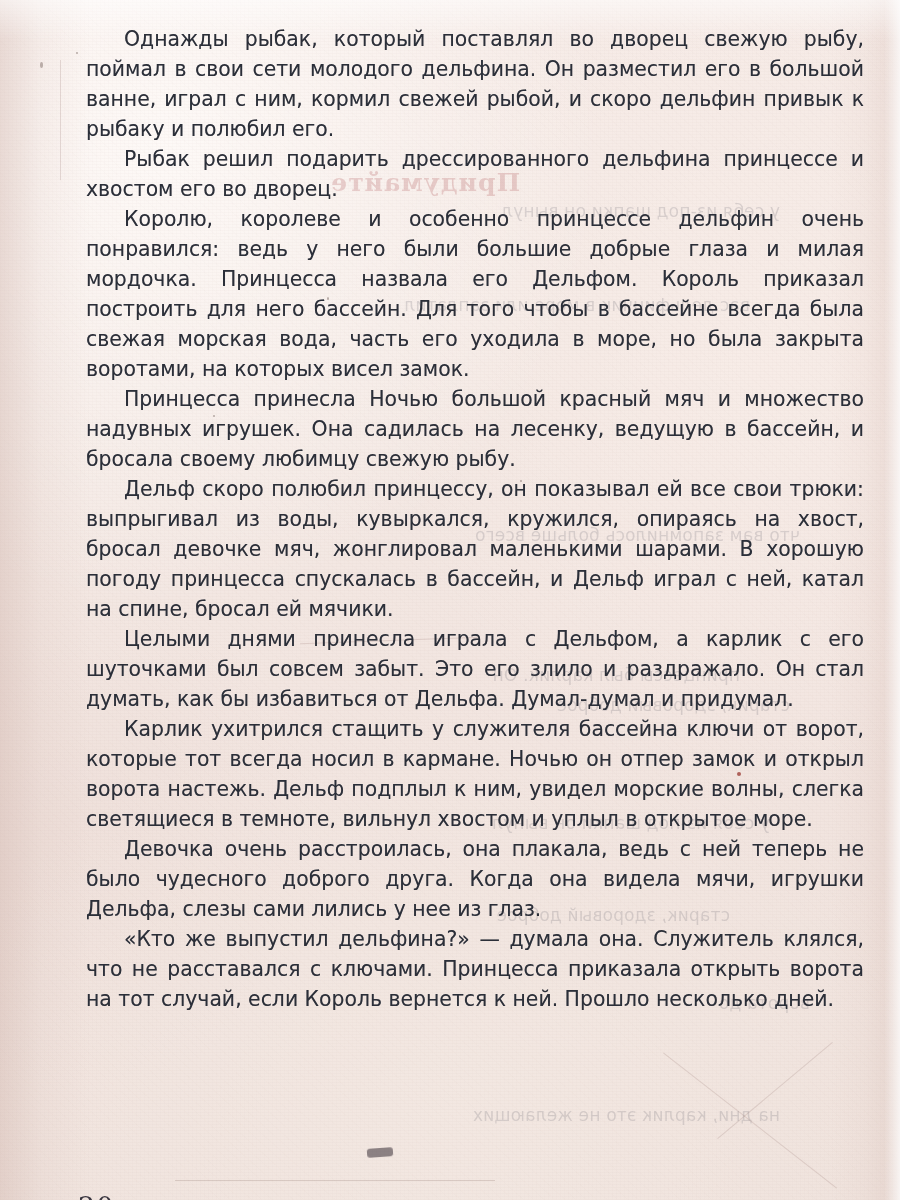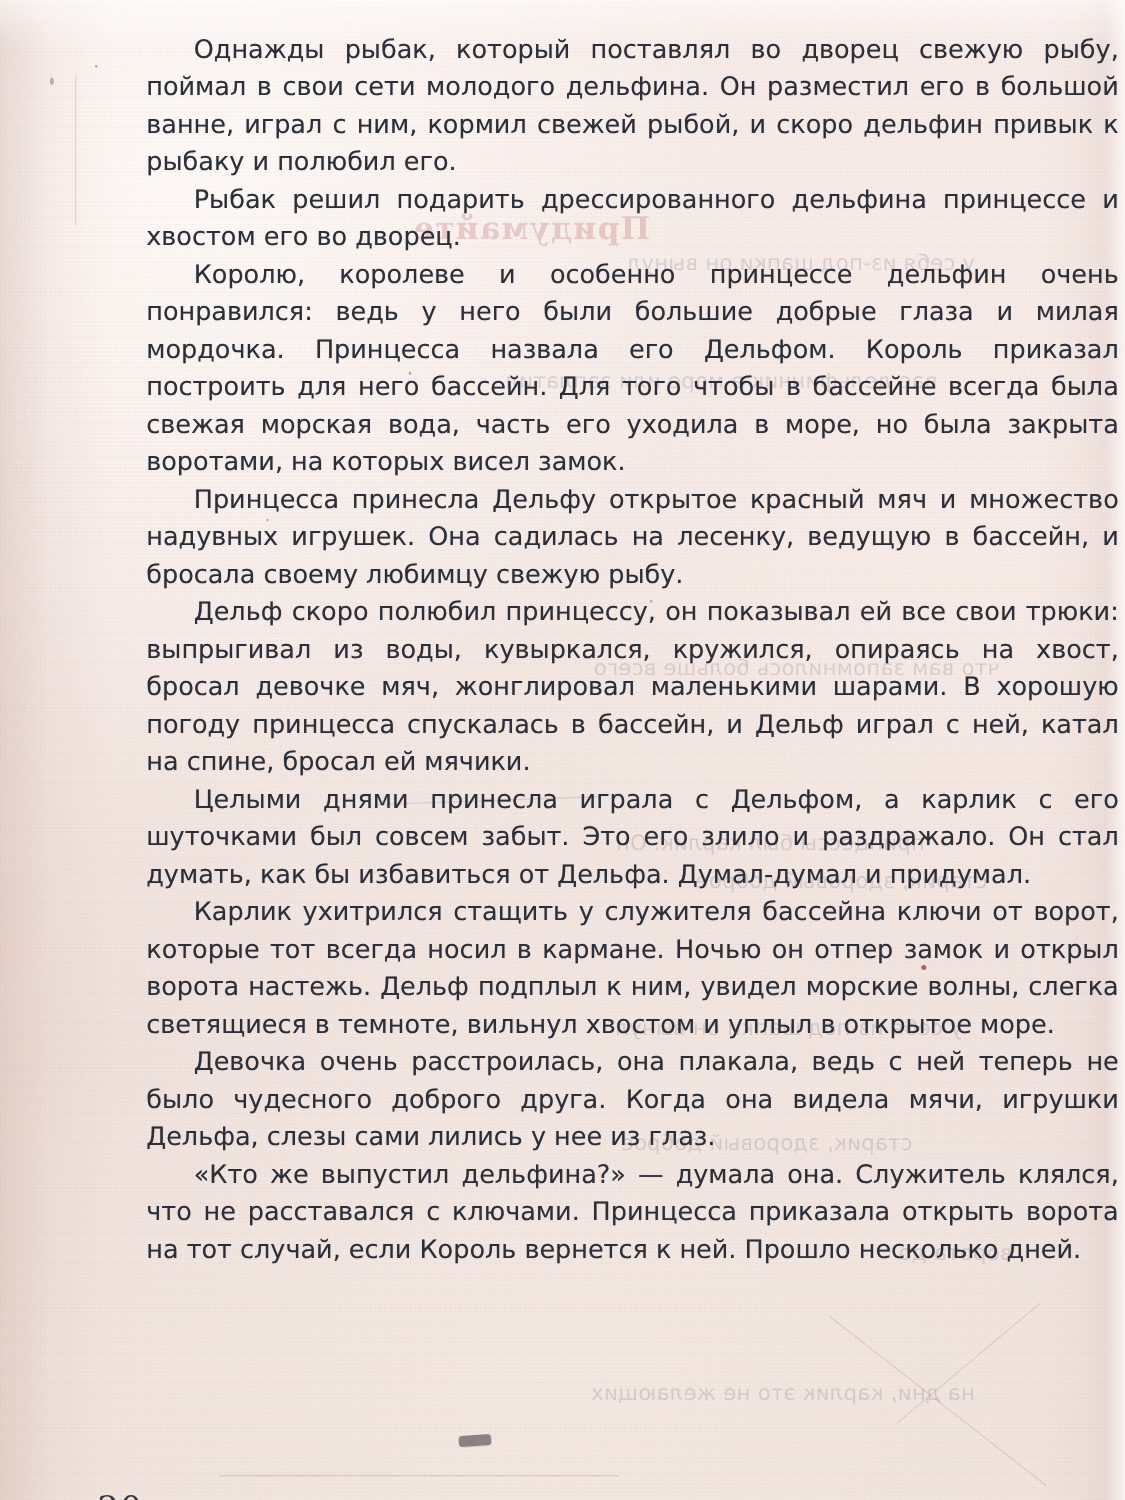--- a/index.html
+++ b/index.html
@@ -95,21 +95,20 @@
     position: absolute;
     background: rgba(150,120,112,0.22);
   }
 
   
   .text-body {
     position: absolute;
     left: 86px;
     top: 24px;
     width: 778px;
-    margin-left: 31px;
   }
   .para {
     margin: 0;
     color: #2b2f39;
     font-family: "DejaVu Sans", sans-serif;
     font-size: 20.4px;
     line-height: 30px;
     text-align: justify;
     text-indent: 38px;
     letter-spacing: 0px;
@@ -188,21 +187,21 @@
 
   <div class="vignette-left"></div>
   <div class="vignette-right"></div>
   <div class="vignette-top"></div>
   <div class="edge-white-right"></div>
 
   <div class="text-body">
     <p class="para last-line-free">Однажды рыбак, который поставлял во дворец свежую рыбу, поймал в свои сети молодого дельфина. Он разместил его в большой ванне, играл с ним, кормил свежей рыбой, и скоро дельфин привык к рыбаку и полюбил его.</p>
     <p class="para last-line-free">Рыбак решил подарить дрессированного дельфина принцессе и хвостом его во дворец.</p>
     <p class="para last-line-free">Королю, королеве и особенно принцессе дельфин очень понравился: ведь у него были большие добрые глаза и милая мордочка. Принцесса назвала его Дельфом. Король приказал построить для него бассейн. Для того чтобы в бассейне всегда была свежая морская вода, часть его уходила в море, но была закрыта воротами, на которых висел замок.</p>
-    <p class="para last-line-free">Принцесса принесла Дельфу открытое красный мяч и множество надувных игрушек. Она садилась на лесенку, ведущую в бассейн, и бросала своему любимцу свежую рыбу.</p>
+    <p class="para last-line-free">Принцесса принесла Ночью большой красный мяч и множество надувных игрушек. Она садилась на лесенку, ведущую в бассейн, и бросала своему любимцу свежую рыбу.</p>
     <p class="para last-line-free">Дельф скоро полюбил принцессу, он показывал ей все свои трюки: выпрыгивал из воды, кувыркался, кружился, опираясь на хвост, бросал девочке мяч, жонглировал маленькими шарами. В хорошую погоду принцесса спускалась в бассейн, и Дельф играл с ней, катал на спине, бросал ей мячики.</p>
     <p class="para last-line-free">Целыми днями принесла играла с Дельфом, а карлик с его шуточками был совсем забыт. Это его злило и раздражало. Он стал думать, как бы избавиться от Дельфа. Думал-думал и придумал.</p>
     <p class="para last-line-free">Карлик ухитрился стащить у служителя бассейна ключи от ворот, которые тот всегда носил в кармане. Ночью он отпер замок и открыл ворота настежь. Дельф подплыл к ним, увидел морские волны, слегка светящиеся в темноте, вильнул хвостом и уплыл в открытое море.</p>
     <p class="para last-line-free">Девочка очень расстроилась, она плакала, ведь с ней теперь не было чудесного доброго друга. Когда она видела мячи, игрушки Дельфа, слезы сами лились у нее из глаз.</p>
     <p class="para last-line-free">«Кто же выпустил дельфина?» — думала она. Служитель клялся, что не расставался с ключами. Принцесса приказала открыть ворота на тот случай, если Король вернется к ней. Прошло несколько дней.</p>
   </div>
 
   <div class="footer-rule"></div>
   <div class="footer-smudge"></div>
   <div class="page-number">20</div>

